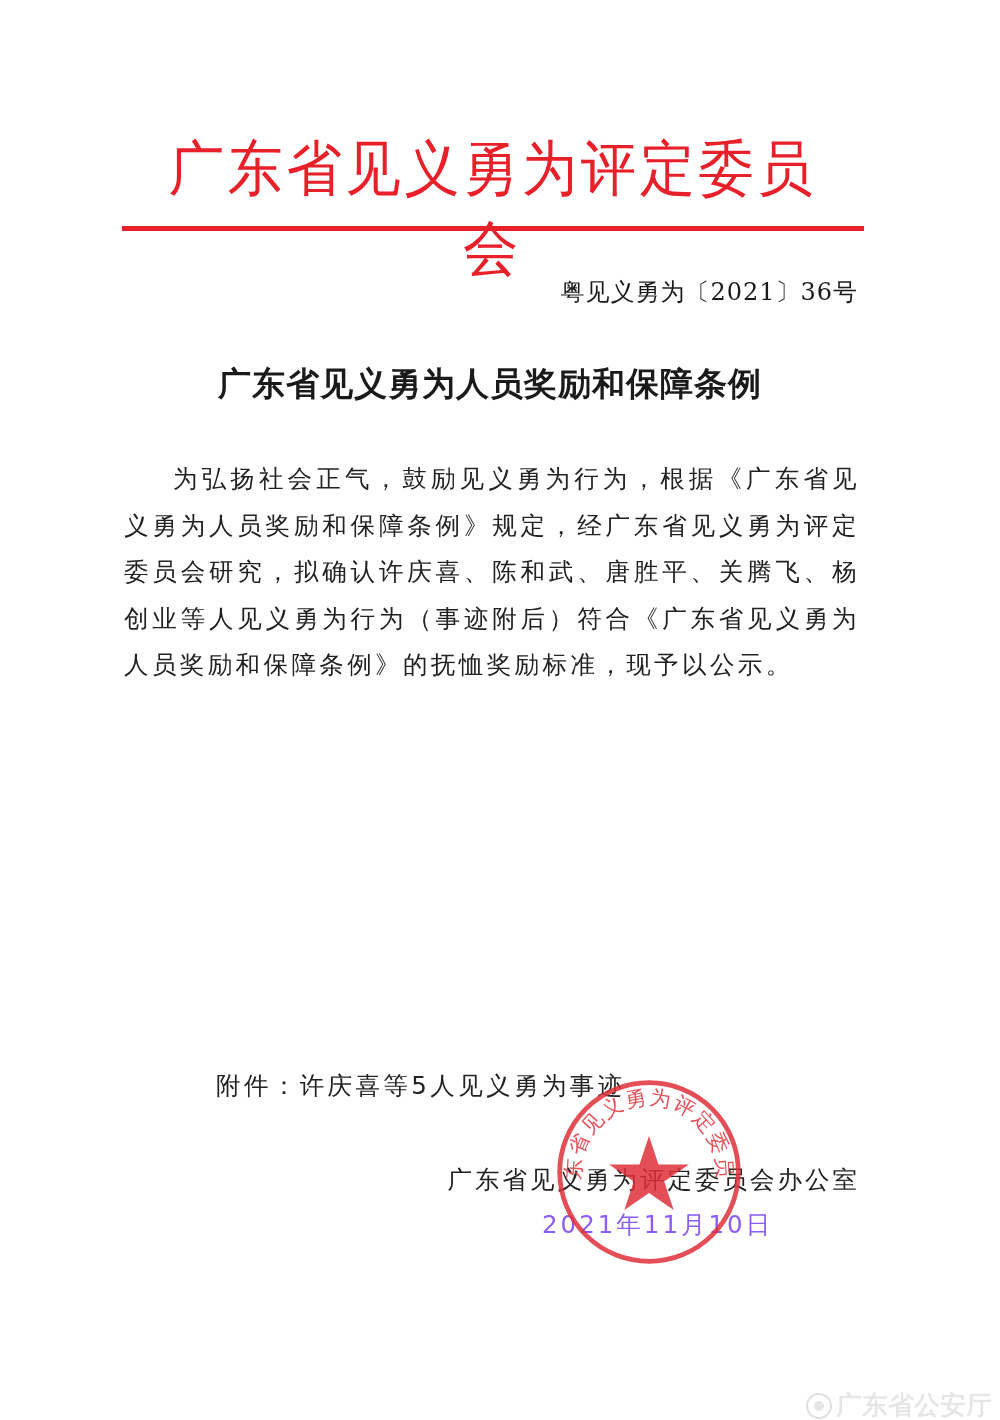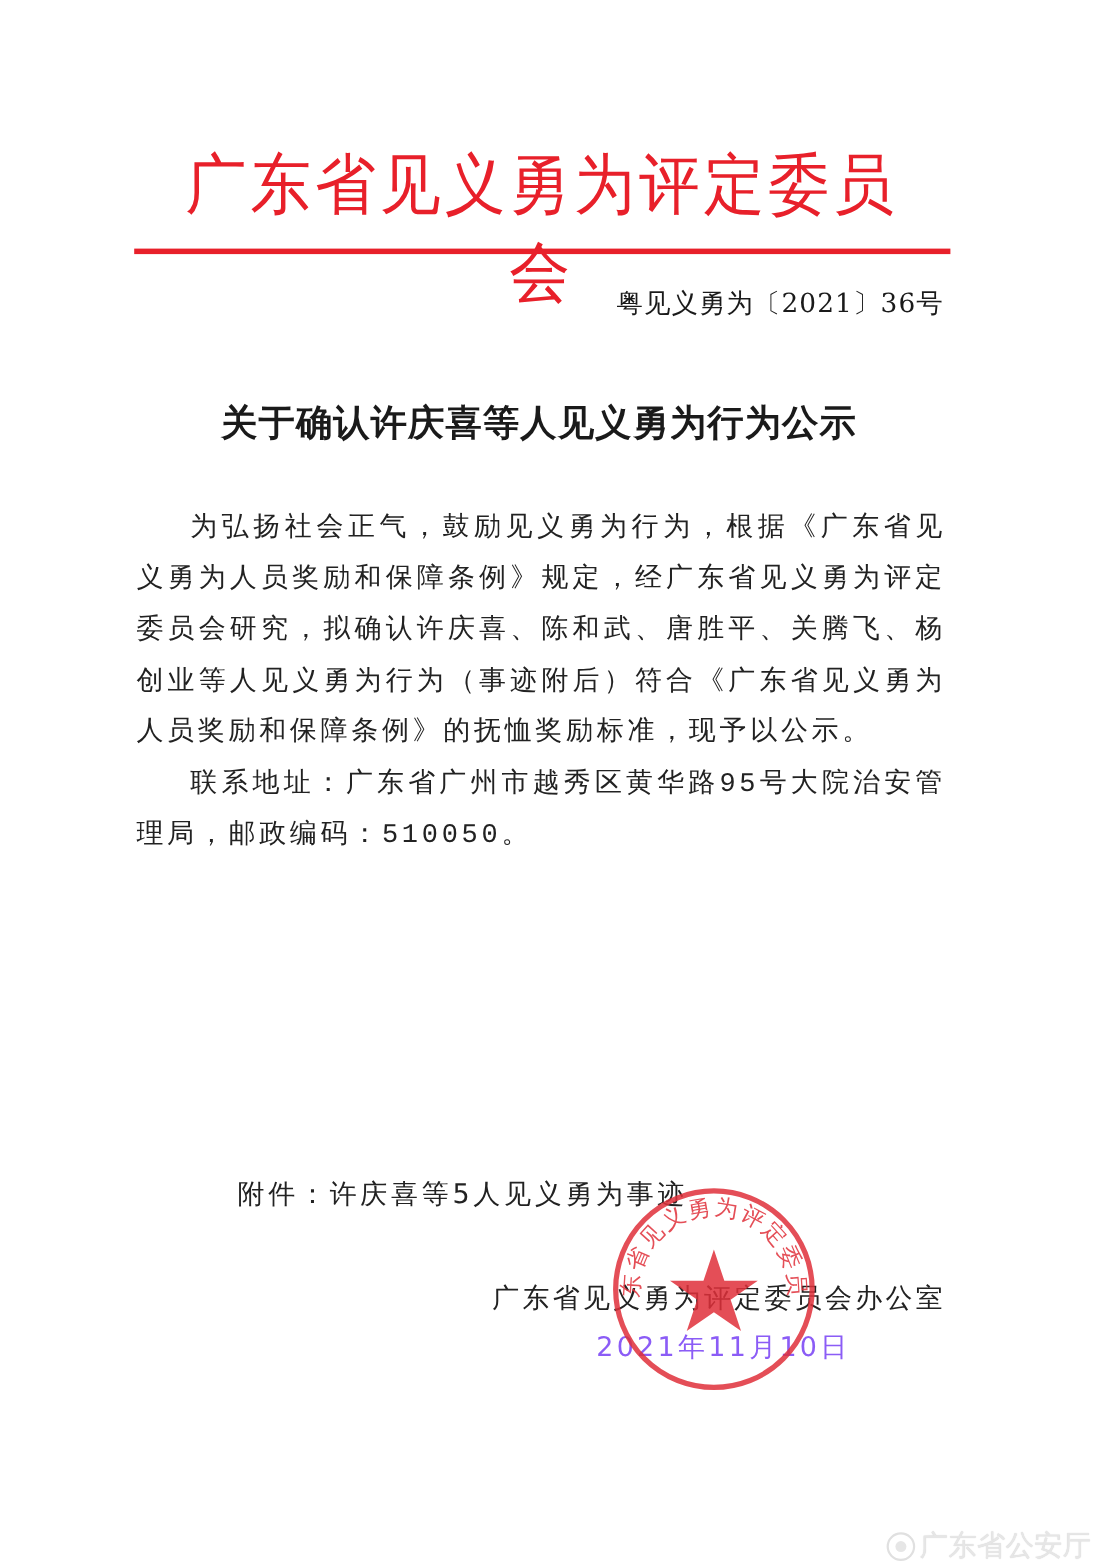--- a/index.html
+++ b/index.html
@@ -9,21 +9,21 @@
   }
   .masthead {
     position: absolute; left: 120px; top: 128px; width: 745px; text-align: center;
     color: #e8202a; font-family: "DejaVu Sans", sans-serif; font-size: 60px; letter-spacing: 4px;
     line-height: 80px; font-weight: normal; transform: scaleX(0.92); transform-origin: center;
   }
   .red-rule {
     position: absolute; left: 122px; top: 226px; width: 742px; height: 5px; background: #e8202a;
   }
   .docnum {
-    position: absolute; right: 142px; top: 260px; font-size: 24px; line-height: 32px; color: #1a1a1a;
+    position: absolute; right: 142px; top: 276px; font-size: 24px; line-height: 32px; color: #1a1a1a;
     letter-spacing: 1px;
   }
   .title {
     position: absolute; left: 0; width: 980px; top: 360px; text-align: center;
     font-size: 33px; font-weight: bold; line-height: 48px; letter-spacing: 1px;
     font-family: "DejaVu Serif", serif;
   }
   .body {
     position: absolute; left: 124px; top: 458px; width: 736px;
     font-size: 24.5px; line-height: 46.5px; letter-spacing: 3.4px;
@@ -60,25 +60,24 @@
     background: #e6e6e6;
   }
 </style>
 </head>
 <body>
 
 <div class="masthead">广东省见义勇为评定委员会</div>
 <div class="red-rule"></div>
 <div class="docnum">粤见义勇为〔2021〕36号</div>
 
-<div class="title">关于确认许庆喜等人见义勇为行为公示</div>
+<div class="title">广东省见义勇为人员奖励和保障条例</div>
 
 <div class="body">
   <p>为弘扬社会正气，鼓励见义勇为行为，根据《广东省见义勇为人员奖励和保障条例》规定，经广东省见义勇为评定委员会研究，拟确认许庆喜、陈和武、唐胜平、关腾飞、杨创业等人见义勇为行为（事迹附后）符合《广东省见义勇为人员奖励和保障条例》的抚恤奖励标准，现予以公示。</p>
-  <p>联系地址：广东省广州市越秀区黄华路95号大院治安管理局，邮政编码：510050。</p>
 </div>
 
 <div class="attachment">附件：许庆喜等5人见义勇为事迹</div>
 
 <div class="signoff">广东省见义勇为评定委员会办公室</div>
 <div class="date">2021年11月10日</div>
 
 <svg class="seal" viewBox="0 0 200 200">
   <defs>
     <path id="sealArc" d="M 30,118 A 72,72 0 1,1 170,118" fill="none"></path>

